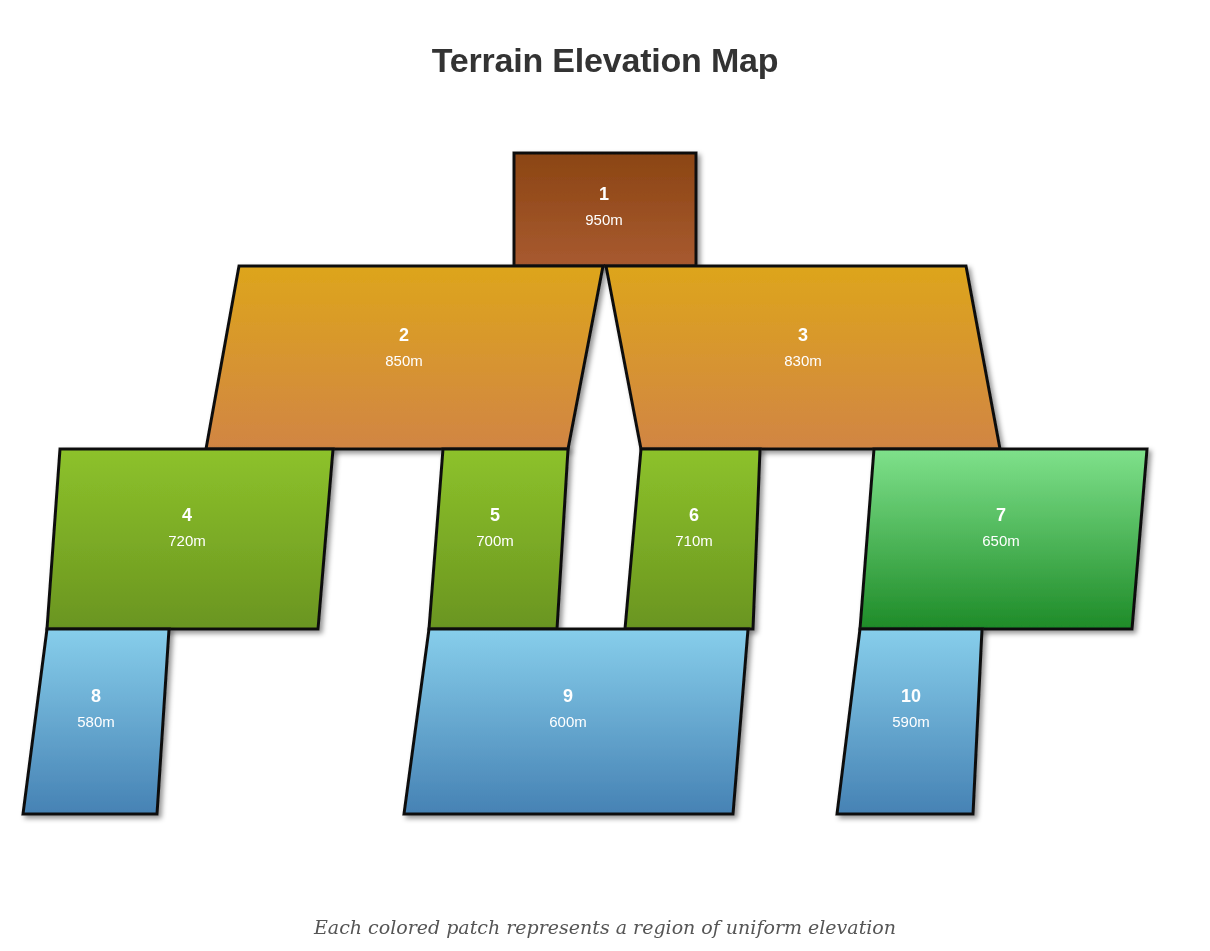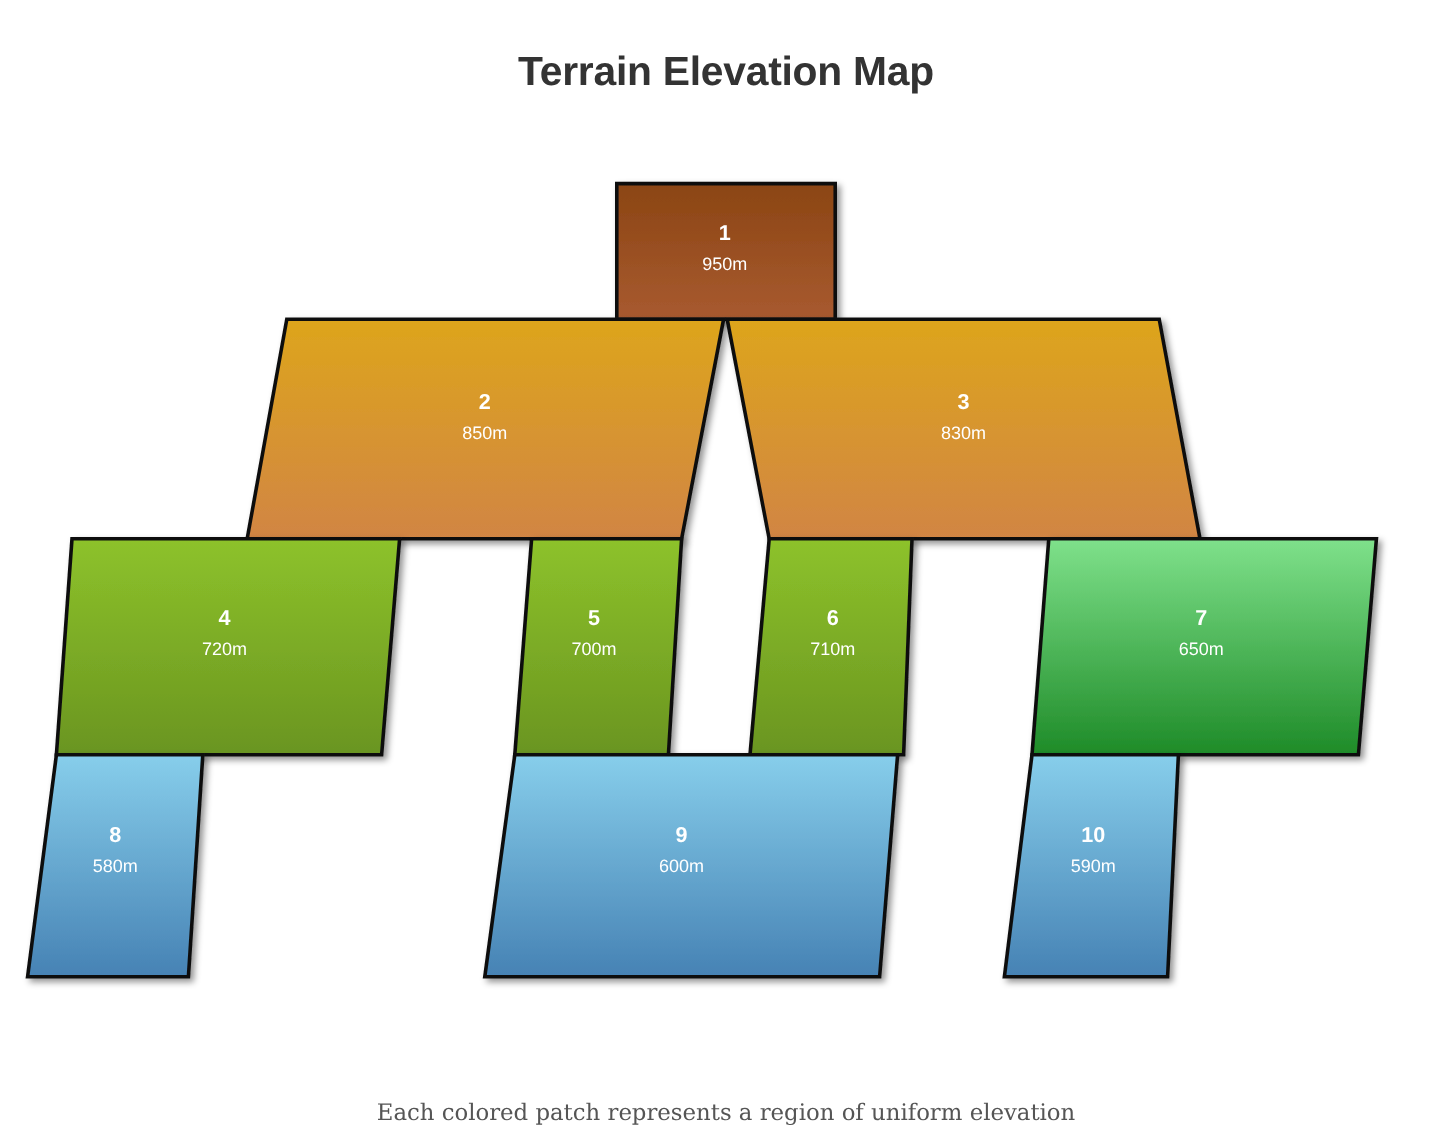--- a/index.html
+++ b/index.html
@@ -31,20 +31,21 @@
     letter-spacing: -0.2px;
     margin-top: 27px;
   }
   .page-caption {
     position: absolute;
     top: 916px;
     left: 0;
     width: 1210px;
     text-align: center;
     font-size: 19px;
+    font-style: italic;
     color: #555555;
     font-family: "DejaVu Serif", serif;
   }
   svg.terrain {
     position: absolute;
     top: 0;
     left: 0;
   }
   .patch-shape {
     stroke: #111111;

